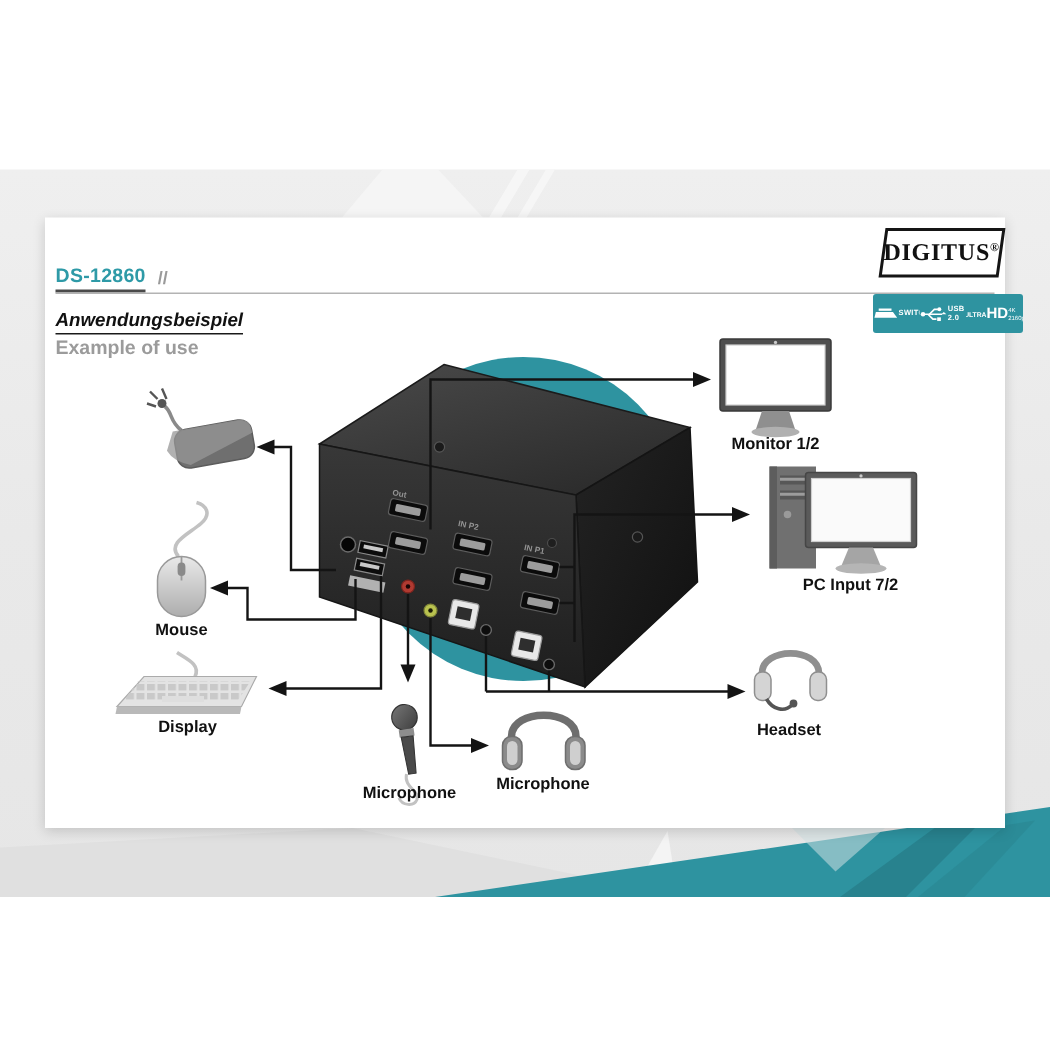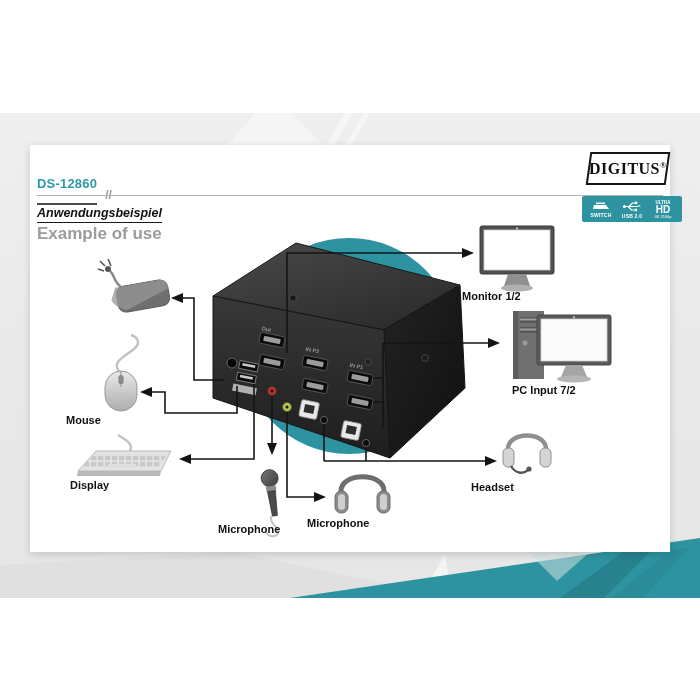--- a/index.html
+++ b/index.html
@@ -3,39 +3,39 @@
 <meta charset="utf-8">
 <style>
   html,body{margin:0;padding:0;background:#fff;}
   #canvas{position:relative;width:700px;height:700px;background:#ffffff;overflow:hidden;
           font-family:"Liberation Sans","DejaVu Sans",sans-serif;}
   .band{position:absolute;left:0;top:113px;width:700px;height:485px;
         background:linear-gradient(180deg,#efefef 0%,#e9e9e9 50%,#e6e6e6 100%);}
   .card{position:absolute;left:30px;top:145px;width:640px;height:407px;background:#ffffff;
         box-shadow:0 2px 8px rgba(0,0,0,.16);}
   .hdr-row{position:absolute;left:7px;top:31px;display:flex;align-items:flex-end;gap:8px;white-space:nowrap;}
-  .model{font-size:13px;font-weight:bold;color:#2e9aa7;padding-bottom:12px;border-bottom:2px solid #4a4a4a;letter-spacing:.2px;text-align:right;}
+  .model{font-size:13px;font-weight:bold;color:#2e9aa7;padding-bottom:2px;border-bottom:2px solid #4a4a4a;letter-spacing:.2px;text-align:right;}
   .hdr-sep{font-size:12px;font-weight:bold;color:#9a9a9a;padding-bottom:3px;}
   .hdr-sub{font-size:12px;color:#1a1a1a;padding-bottom:3px;}
   .hdr-rule{position:absolute;left:7px;top:50px;width:626px;height:1px;background:#b3b3b3;}
   .logo{position:absolute;left:558px;top:7px;width:76px;height:29px;border:2px solid #151515;background:#fff;
         transform:skewX(-8deg);display:flex;align-items:center;justify-content:center;}
   .logo-text{transform:skewX(8deg);font-family:"Liberation Serif","DejaVu Serif",serif;
              font-weight:bold;font-size:16px;color:#111;letter-spacing:.5px;}
   .logo-reg{font-size:8px;vertical-align:6px;}
   .badge{position:absolute;top:51px;width:38px;height:26px;background:#2e93a0;border-radius:2px;color:#fff;
-         display:flex;flex-direction:column;align-items:center;justify-content:center;overflow:hidden;}
+         display:flex;align-items:center;justify-content:center;overflow:hidden;}
   .badge-label{font-size:5px;font-weight:bold;letter-spacing:.2px;line-height:6px;}
   .uhd1{font-size:4.5px;font-weight:bold;line-height:5px;}
   .uhd2{font-size:10px;font-weight:bold;line-height:9px;}
   .uhd3{font-size:4px;line-height:5px;}
   .sec-de{position:absolute;left:7px;top:61px;font-size:12.5px;font-weight:bold;color:#111;
           border-bottom:1.5px solid #1a1a1a;padding-bottom:2px;font-style:italic;}
-  .sec-en{position:absolute;left:7px;top:79px;font-size:17px;font-weight:bold;color:#9b9b9b;text-align:center;}
-  .plabel{position:absolute;width:110px;font-size:11px;font-weight:bold;color:#111;line-height:13px;}
+  .sec-en{position:absolute;left:7px;top:79px;font-size:13px;font-weight:bold;color:#9b9b9b;text-align:center;}
+  .plabel{position:absolute;width:110px;text-align:center;font-size:11px;font-weight:bold;color:#111;line-height:13px;}
   svg{display:block;}
   #diagram{position:absolute;left:0;top:0;}
   .bandsvg{position:absolute;left:0;top:0;}
 </style>
 </head>
 <body>
 
 <div id="canvas">
 
   <div class="band">

